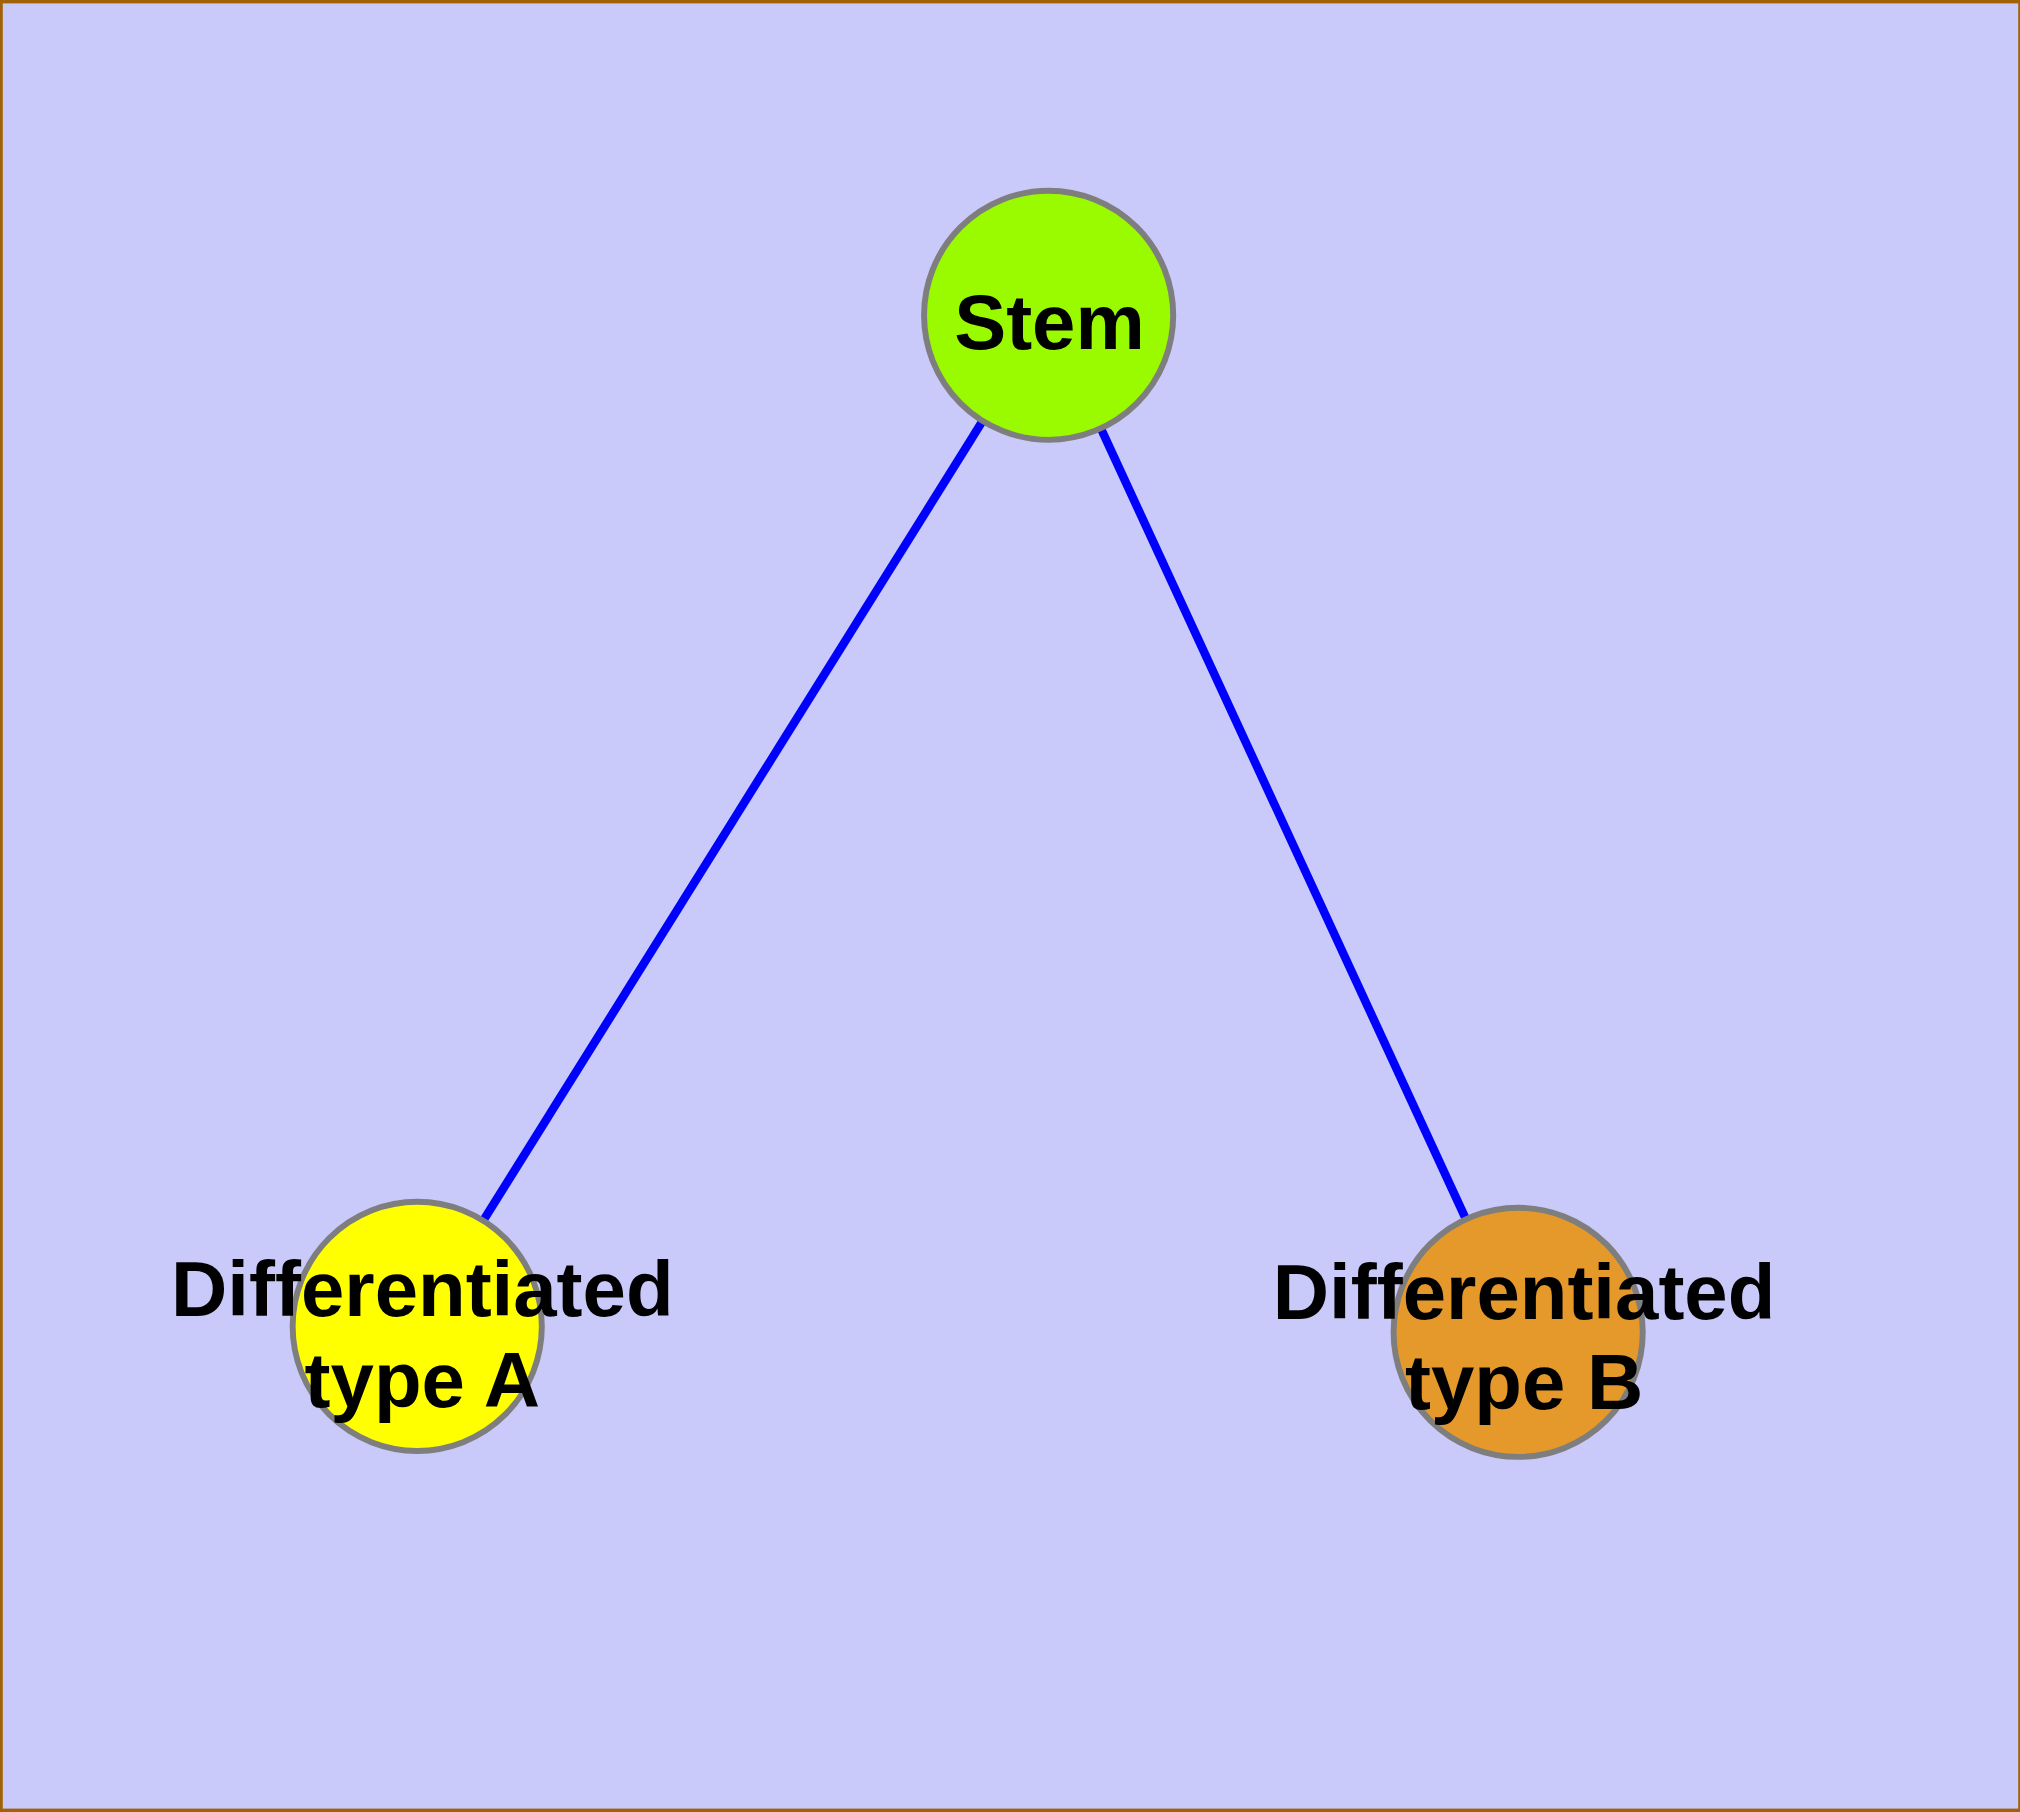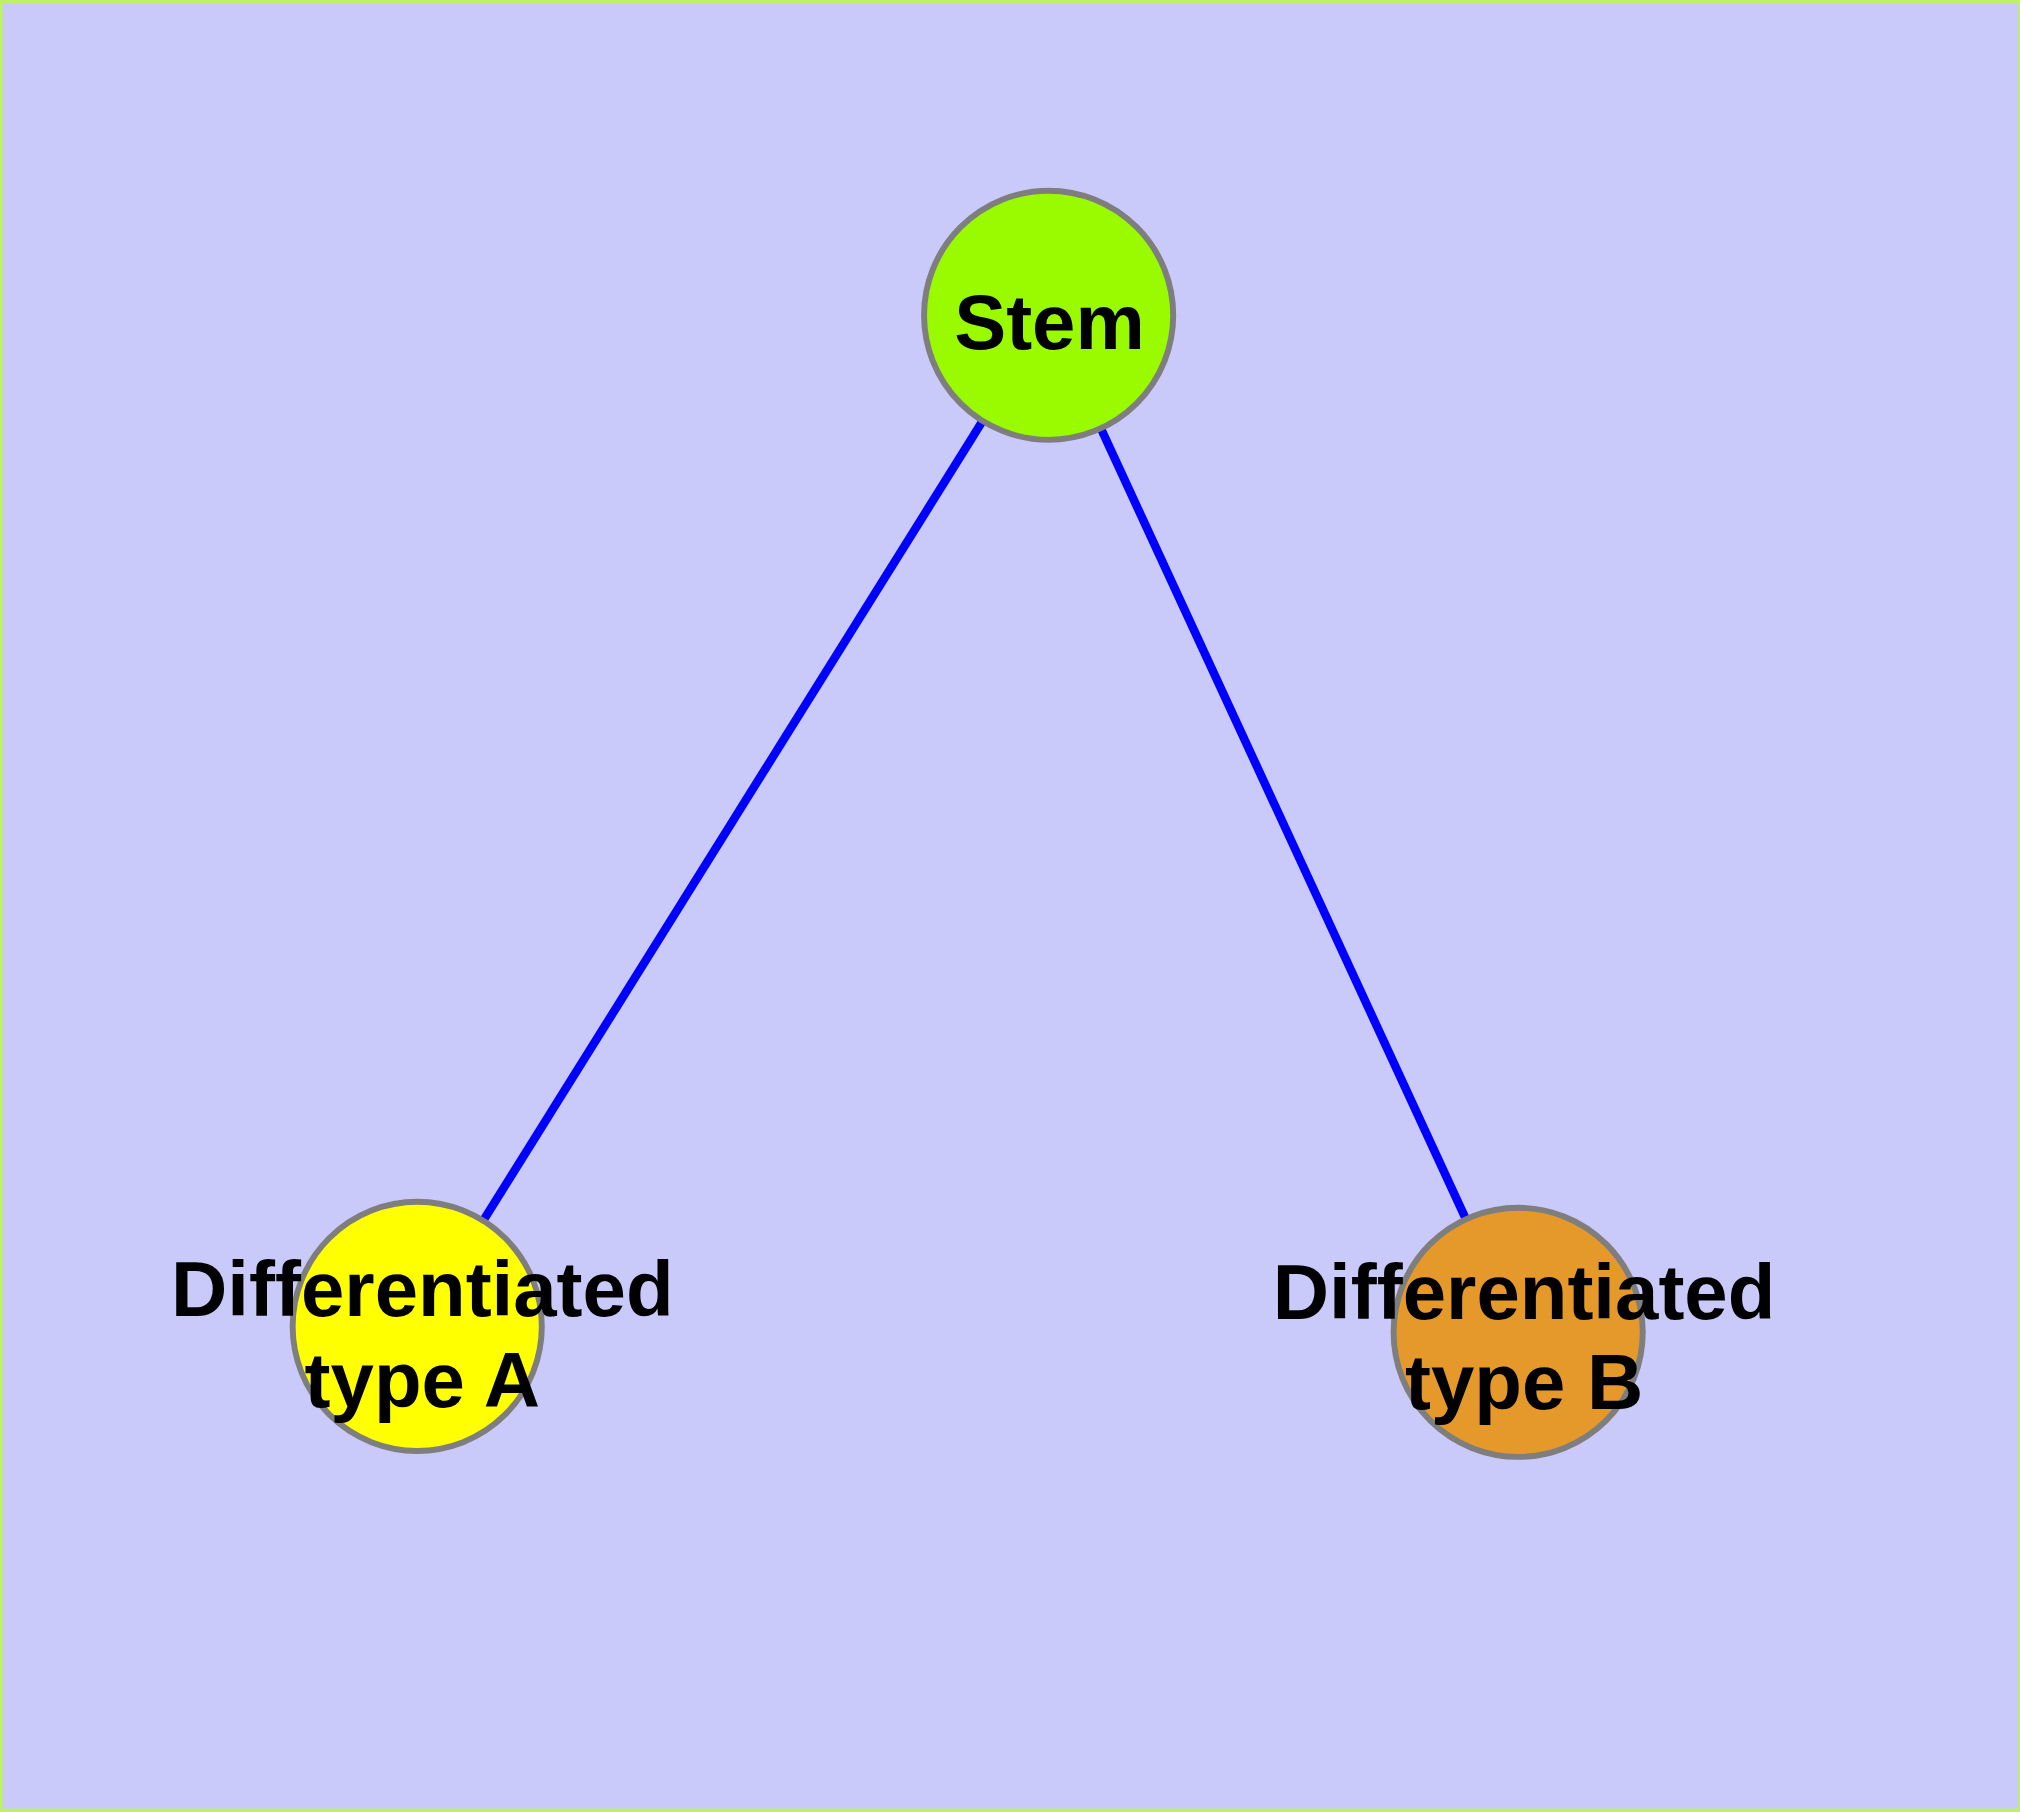--- a/index.html
+++ b/index.html
@@ -5,21 +5,21 @@
   html, body {
     margin: 0;
     padding: 0;
     background: #ffffff;
     font-family: "Liberation Sans", sans-serif;
   }
   #stage {
     position: relative;
     width: 2021px;
     height: 1812px;
-    background: #bef264;
+    background: #a16207;
   }
   #graph-svg {
     position: absolute;
     inset: 0;
     display: block;
   }
   .edge-line {
     fill: none;
     stroke-width: 10px;
     stroke-linecap: butt;

